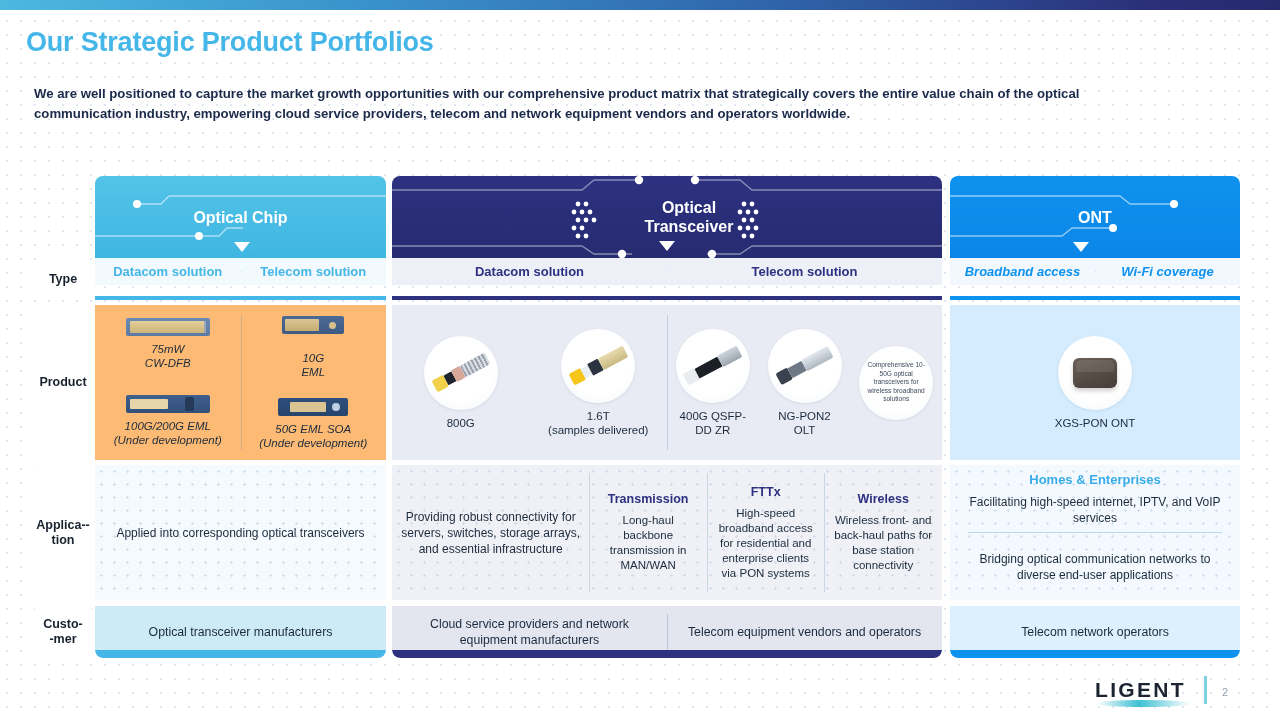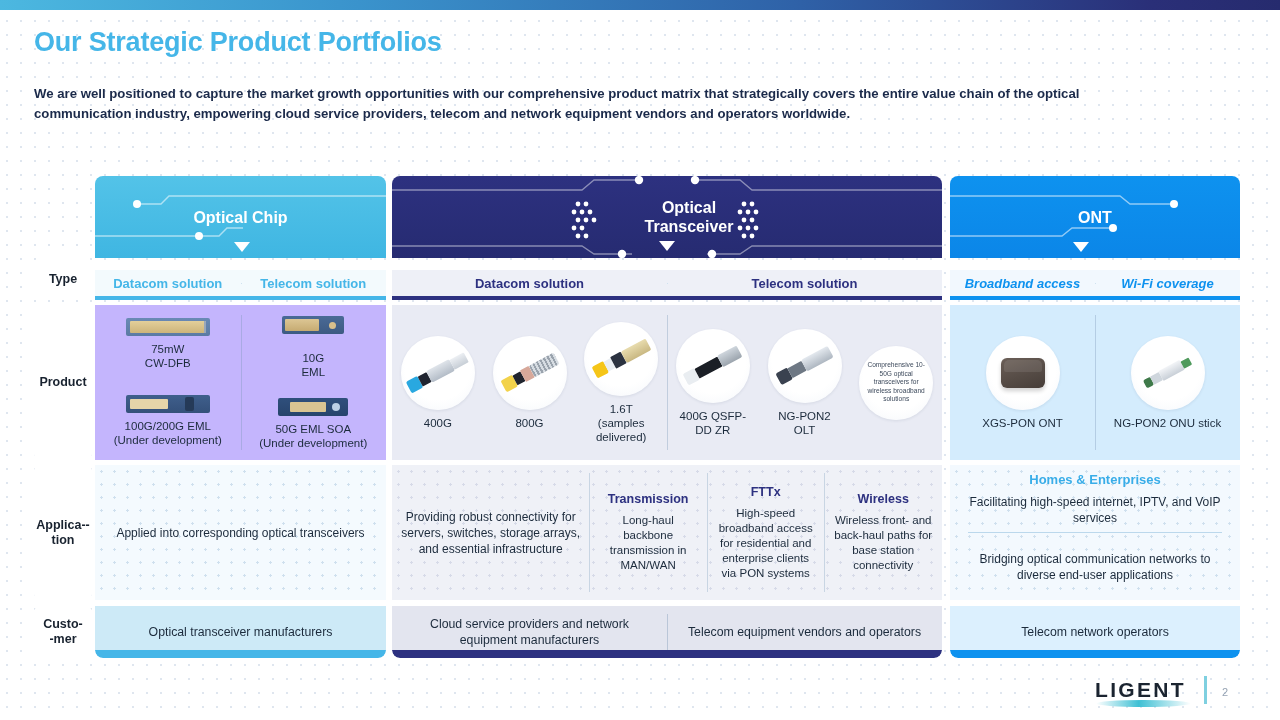--- a/index.html
+++ b/index.html
@@ -17,21 +17,21 @@
     background-image: radial-gradient(circle, #dfe6ef 1px, transparent 1.1px);
     background-size: 14px 14px;
   }
   
   #topbar {
     position: absolute; top: 0; left: 0; width: 1280px; height: 10px;
     background: linear-gradient(90deg, #4cb8e0 0%, #3a93cc 28%, #2f62a8 62%, #2a2f78 90%, #262b6e 100%);
   }
   
   #title {
-    position: absolute; left: 34px; top: 27px;
+    position: absolute; left: 26px; top: 27px;
     font-size: 27px; font-weight: bold; color: #45b6e8;
     letter-spacing: -0.2px;
   }
   #subtitle {
     position: absolute; left: 34px; top: 84px; width: 1125px;
     font-size: 13.2px; font-weight: bold; color: #1b2a4a;
     line-height: 20px;
   }
 
   
@@ -55,21 +55,21 @@
     position: relative; z-index: 4;
     color: #ffffff; font-weight: bold; font-size: 16px;
     text-align: center; line-height: 19px;
   }
   .cap-deco { position: absolute; inset: 0; z-index: 1; pointer-events: none; }
 
   
   .typerow {
     position: absolute; top: 258px; height: 27px;
     background: #f5f9fd;
-    display: flex; align-items: center; margin-top: 12px;
+    display: flex; align-items: center;
   }
   .typerow.t-chip { background: #f3fafd; }
   .typerow.t-trx  { background: #eef0f7; }
   .typerow.t-ont  { background: #f2f8fe; }
   .type-cell {
     flex: 1; text-align: center; font-size: 13px; font-weight: bold;
     position: relative;
   }
   .type-cell + .type-cell::before {
     content: ""; position: absolute; left: 0; top: 7px; bottom: 7px; width: 1px;
@@ -80,21 +80,21 @@
   .t-ont  .type-cell { color: #0e92ef; font-style: italic; }
   .rule {
     position: absolute; height: 4px; top: 296px;
   }
   .rule-chip { background: #45b6e8; }
   .rule-trx  { background: #2d3180; }
   .rule-ont  { background: #0e92ef; }
 
   
   .prodrow { position: absolute; top: 305px; height: 155px; }
-  .prodrow.p-chip { background: #c4b5fd; }
+  .prodrow.p-chip { background: #fdba74; font-style: italic; }
   .prodrow.p-trx  { background: #e9ebf4; }
   .prodrow.p-ont  { background: #d4ecfd; }
   .prod-flex { display: flex; height: 100%; }
   .prod-sub { flex: 1; position: relative; display: flex; }
   .prod-sub + .prod-sub::before {
     content:""; position:absolute; left:0; top:10px; bottom:10px; width:1px;
     background: rgba(120,150,180,.35);
   }
   .prod-item {
     flex: 1; display: flex; flex-direction: column;
@@ -362,31 +362,20 @@
       </div>
     </div>
   </div>
 
   <div class="prodrow p-trx c-trx">
     <div class="prod-flex">
       <div class="prod-sub">
         <div class="prod-item">
           <div class="circle">
             <div class="mod">
-              <div class="tip" style="background:#29a8e0;"></div>
-              <div class="body" style="width:10px;background:#1f2430;"></div>
-              <div class="cage" style="background:linear-gradient(180deg,#dfe4ea,#b3bcc7);"></div>
-              <div class="body" style="width:16px;background:linear-gradient(180deg,#eceff3,#c7ced6);"></div>
-            </div>
-          </div>
-          <div class="prod-label">400G</div>
-        </div>
-        <div class="prod-item">
-          <div class="circle">
-            <div class="mod">
               <div class="tip" style="background:#f2d24b;"></div>
               <div class="body" style="width:9px;background:#20242e;"></div>
               <div class="body" style="width:10px;height:13px;background:#d7a89a;"></div>
               <div class="cage" style="width:28px;background:repeating-linear-gradient(90deg,#9aa3ad 0 2px,#d6dce2 2px 4px);"></div>
             </div>
           </div>
           <div class="prod-label">800G</div>
         </div>
         <div class="prod-item">
           <div class="circle">
@@ -442,33 +431,20 @@
   <div class="prodrow p-ont c-ont">
     <div class="prod-flex">
       <div class="prod-sub">
         <div class="prod-item">
           <div class="circle">
             <div class="onu-box"></div>
           </div>
           <div class="prod-label">XGS-PON ONT</div>
         </div>
       </div>
-      <div class="prod-sub">
-        <div class="prod-item">
-          <div class="circle">
-            <div class="mod">
-              <div class="tip" style="background:#3f7a4a;width:8px;height:9px;"></div>
-              <div class="body" style="width:10px;height:9px;background:#cfd6dd;"></div>
-              <div class="body" style="width:24px;height:11px;background:linear-gradient(180deg,#f2f4f7,#c8cfd7);"></div>
-              <div class="body" style="width:9px;height:8px;background:#4f9a5c;"></div>
-            </div>
-          </div>
-          <div class="prod-label">NG-PON2 ONU stick</div>
-        </div>
-      </div>
     </div>
   </div>
 
   <div class="rowlabel rl-app">
     <div>
       <span>Applica--</span><br>
       <span>tion</span>
     </div>
   </div>
 

